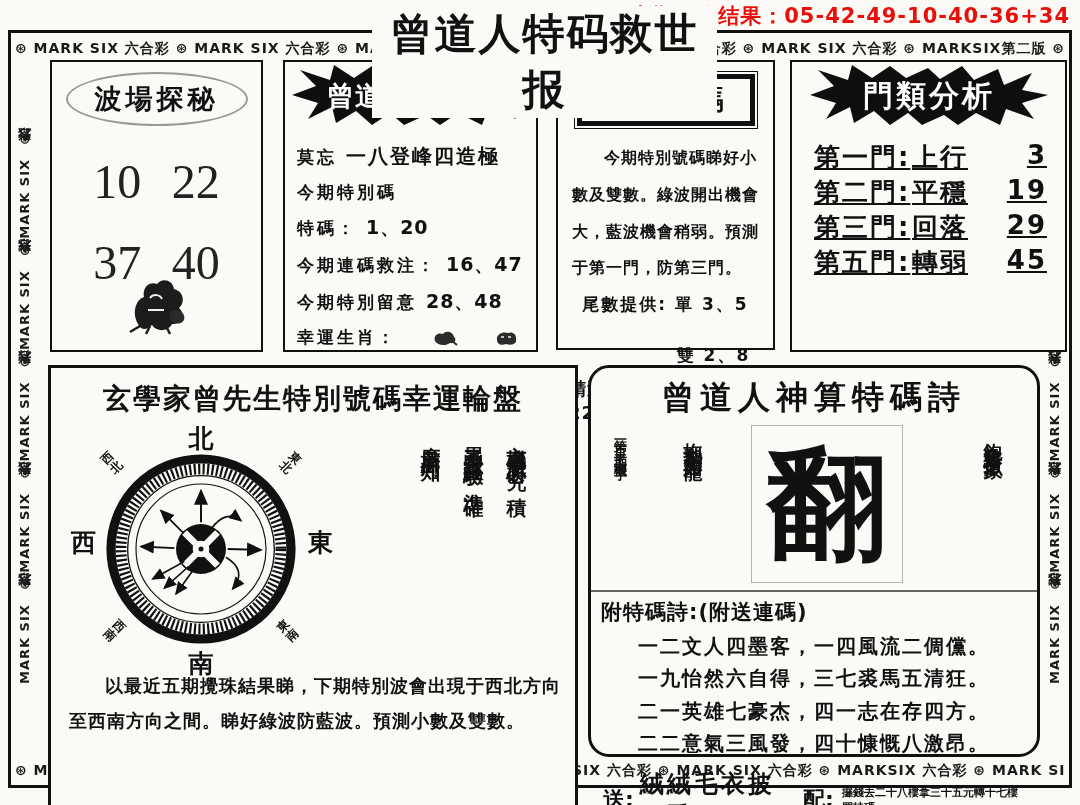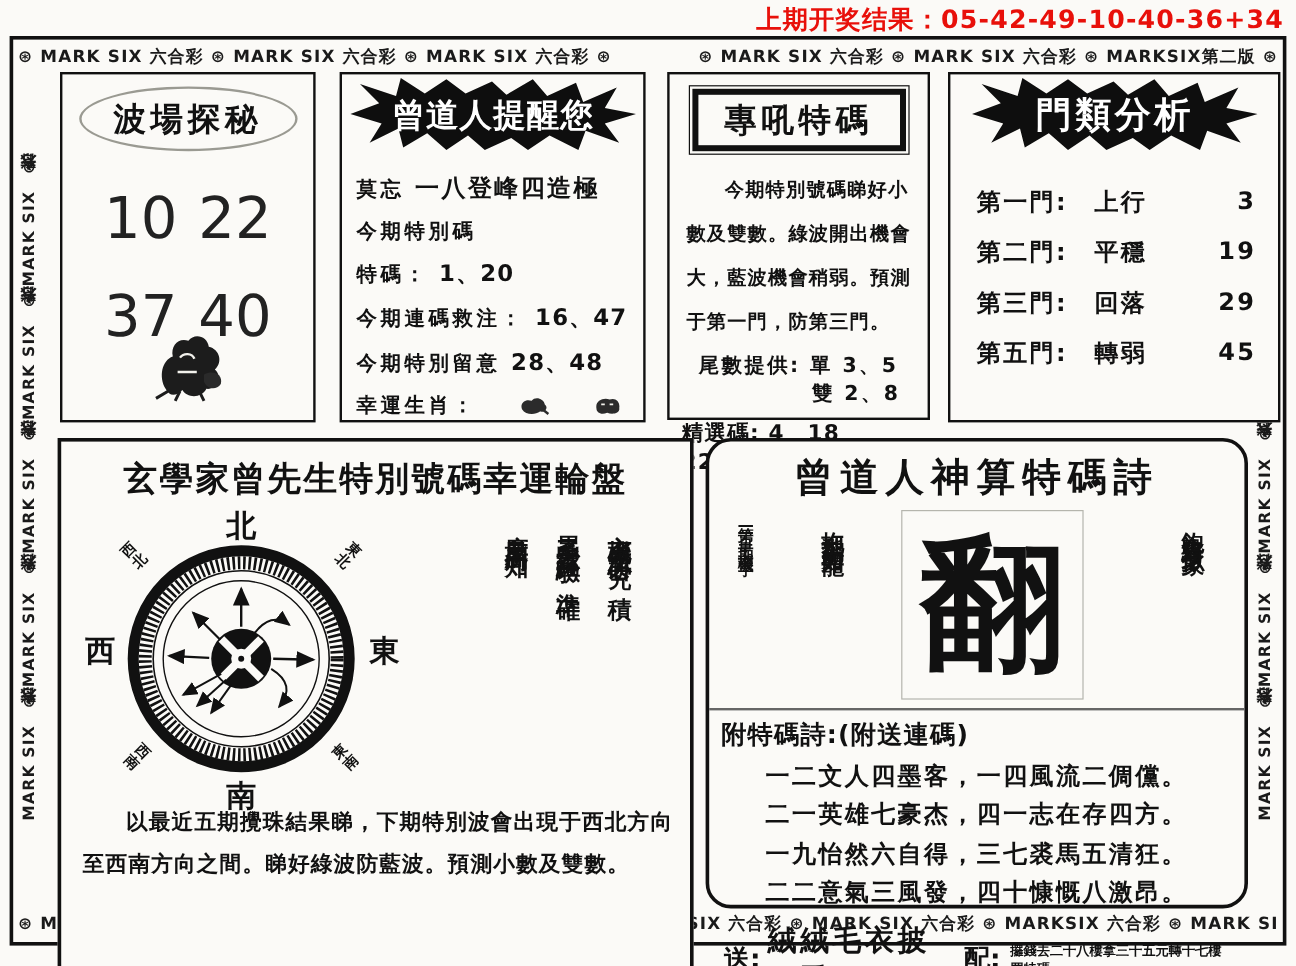--- a/index.html
+++ b/index.html
@@ -20,44 +20,44 @@
   .band-top { position:absolute; top:2px; left:4px; right:4px; height:26px; line-height:26px; display:flex; justify-content:space-between; }
   .band-bottom { position:absolute; bottom:2px; left:4px; right:4px; height:26px; line-height:26px; text-align:center; }
   .band-side { position:absolute; top:30px; bottom:30px; width:26px; writing-mode:vertical-rl; transform:rotate(180deg); text-align:center; line-height:26px; font-size:13px; font-weight:bold; letter-spacing:1px; overflow:hidden; }
   .band-left { left:1px; }
   .band-right { right:1px; }
 
   .box { position:absolute; border:2px solid #111; background:#fbfaf7; }
 
   
   .ellipse-title { margin:10px auto 0; width:182px; height:54px; border:2px solid #9a9a92; border-radius:50%; display:flex; align-items:center; justify-content:center; font-size:27px; font-weight:900; letter-spacing:4px; }
-  .numgrid { margin-top:28px; display:grid; grid-template-columns:1fr 1fr; row-gap:26px; padding:0 26px; text-align:center; font-size:48px; font-weight:500; color:#222; }
+  .numgrid { margin-top:28px; display:grid; grid-template-columns:1fr 1fr; row-gap:26px; padding:0 26px; text-align:center; font-size:48px; font-weight:500; color:#222;font-family:Liberation Serif, serif; }
   .ink-animal { position:absolute; bottom:14px; left:50%; transform:translateX(-50%); }
 
   
   .burst { display:block; margin:2px auto 4px; }
 
   
   .rem-body { padding:2px 12px; font-size:17px; font-weight:bold; }
   .rem-body .row { margin-top:11px; letter-spacing:3px; }
   .big-phrase { font-size:20px; font-weight:900; letter-spacing:2px; }
   .num-strong { font-size:19px; letter-spacing:1px; }
   .green-word { font-size:28px; font-weight:900; margin-left:34px; }
   .zodiac { display:inline-block; vertical-align:middle; margin-left:26px; filter:blur(.4px); }
 
   
   .shout-head { margin:12px auto 4px; width:178px; border:5px solid #111; box-shadow:0 0 0 2px #fbfaf7, 0 0 0 3px #111; text-align:center; font-size:27px; font-weight:900; letter-spacing:4px; padding:3px 0; }
   .shout-body { padding:10px 14px 0; font-size:16px; font-weight:600; line-height:2.3; text-indent:2em; letter-spacing:1px; }
   .tail { padding:6px 10px 0; font-size:17px; font-weight:800; letter-spacing:2px;text-align:center; }
-  .tail .indent { padding-left:96px; }
+  .tail .indent { padding-left:96px;margin-top:28px; }
   .selected-line { padding:10px 10px 0; font-size:18px; font-weight:800; letter-spacing:1px; }
 
   
   .gate-rows { padding:10px 18px 0 22px; }
-  .gate-row { display:grid; grid-template-columns:98px 1fr 46px; font-size:20px; font-weight:800; margin-top:15px; letter-spacing:2px; }
+  .gate-row { display:grid; grid-template-columns:98px 1fr 46px; font-size:26px; font-weight:800; letter-spacing:2px;text-decoration:underline; }
   .gate-row .num { text-align:right; font-weight:600; }
 
   
   .wheel-title { text-align:center; font-size:28px; font-weight:900; letter-spacing:2px; margin-top:12px; }
   .wheel-wrap { position:absolute; left:22px; top:56px; width:256px; height:250px; }
   .cdir { position:absolute; font-size:25px; font-weight:900; }
   .cdir-n { top:-2px; left:50%; transform:translateX(-50%); }
   .cdir-s { bottom:-6px; left:50%; transform:translateX(-50%); }
   .cdir-w { left:-2px; top:47%; transform:translateY(-50%); }
   .cdir-e { right:-4px; top:47%; transform:translateY(-50%); }
@@ -87,20 +87,21 @@
   .gift-label,.pair-label { font-size:22px; font-weight:700; }
   .gift-word { font-size:24px; font-weight:900; letter-spacing:3px; margin:0 6px; }
   .pair-note { font-size:11px; font-weight:700; margin-left:8px; letter-spacing:0; }
 </style>
 </head>
 <body>
 
 <div class="page">
 
   <div class="result-line">上期开奖结果：05-42-49-10-40-36+34</div>
+  <div class="main-title">曾道人特码救世报</div>
 
   <div class="frame">
     <div class="band band-top">
       <span>⊛ MARK SIX 六合彩 ⊛ MARK SIX 六合彩 ⊛ MARK SIX 六合彩 ⊛</span>
       <span>⊛ MARK SIX 六合彩 ⊛ MARK SIX 六合彩 ⊛ MARKSIX第二版 ⊛</span>
     </div>
     <div class="band band-side band-left">MARK SIX 六合彩 ⊛ MARK SIX 六合彩 ⊛ MARK SIX 六合彩 ⊛ MARK SIX 六合彩 ⊛ MARK SIX 六合彩 ⊛</div>
     <div class="band band-side band-right">MARK SIX 六合彩 ⊛ MARK SIX 六合彩 ⊛ MARK SIX 六合彩 ⊛ MARK SIX 六合彩 ⊛ MARK SIX 六合彩 ⊛</div>
     <div class="band band-bottom">⊛ MARK SIX 六合彩 ⊛ MARK SIX 六合彩 ⊛ MARK SIX 六合彩 ⊛ MARK SIX 六合彩 ⊛ MARK SIX 六合彩 ⊛ MARKSIX 六合彩 ⊛ MARK SIX 六合彩 ⊛ MARK SIX 六合彩 ⊛ MARKSIX 六合彩 ⊛ MARK ⊛</div>
   </div>
@@ -262,22 +263,22 @@
       <div class="vtext verse verse-left">拖犁翻土力如龍</div>
       <div class="big-char-box">翻</div>
       <div class="vtext verse verse-right">飽食終日身似象</div>
     </div>
 
     <div class="sep"></div>
     <div class="poem-sub">附特碼詩:(附送連碼)</div>
 
     <div class="poem-lines">
       <div>一二文人四墨客，一四風流二倜儻。</div>
+      <div>一九怡然六自得，三七裘馬五清狂。</div>
       <div>二一英雄七豪杰，四一志在存四方。</div>
-      <div>一九怡然六自得，三七裘馬五清狂。</div>
       <div>二二意氣三風發，四十慷慨八激昂。</div>
     </div>
 
     <div class="poem-foot">
       <span class="gift-label">送:</span>
       <span class="gift-word">絨絨毛衣披四季</span>
       <span class="pair-label">配:</span>
       <span class="pair-note">攞錢去二十八樓拿三十五元轉十七樓買特碼。</span>
     </div>
   </div>

